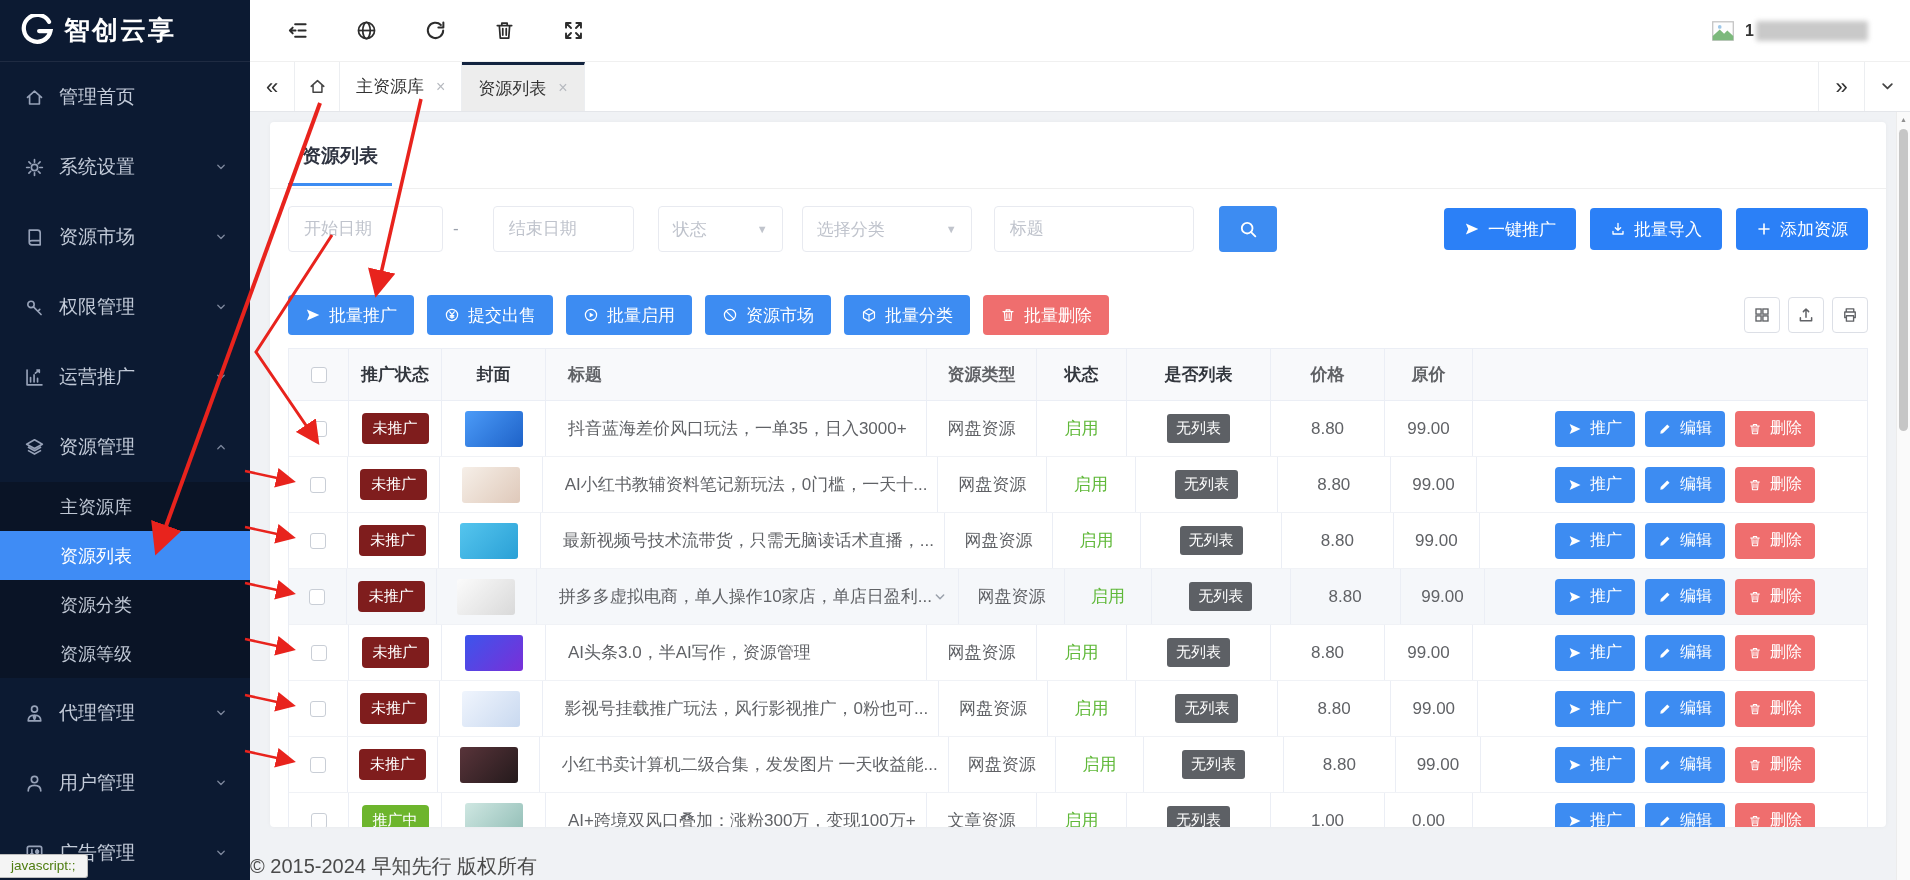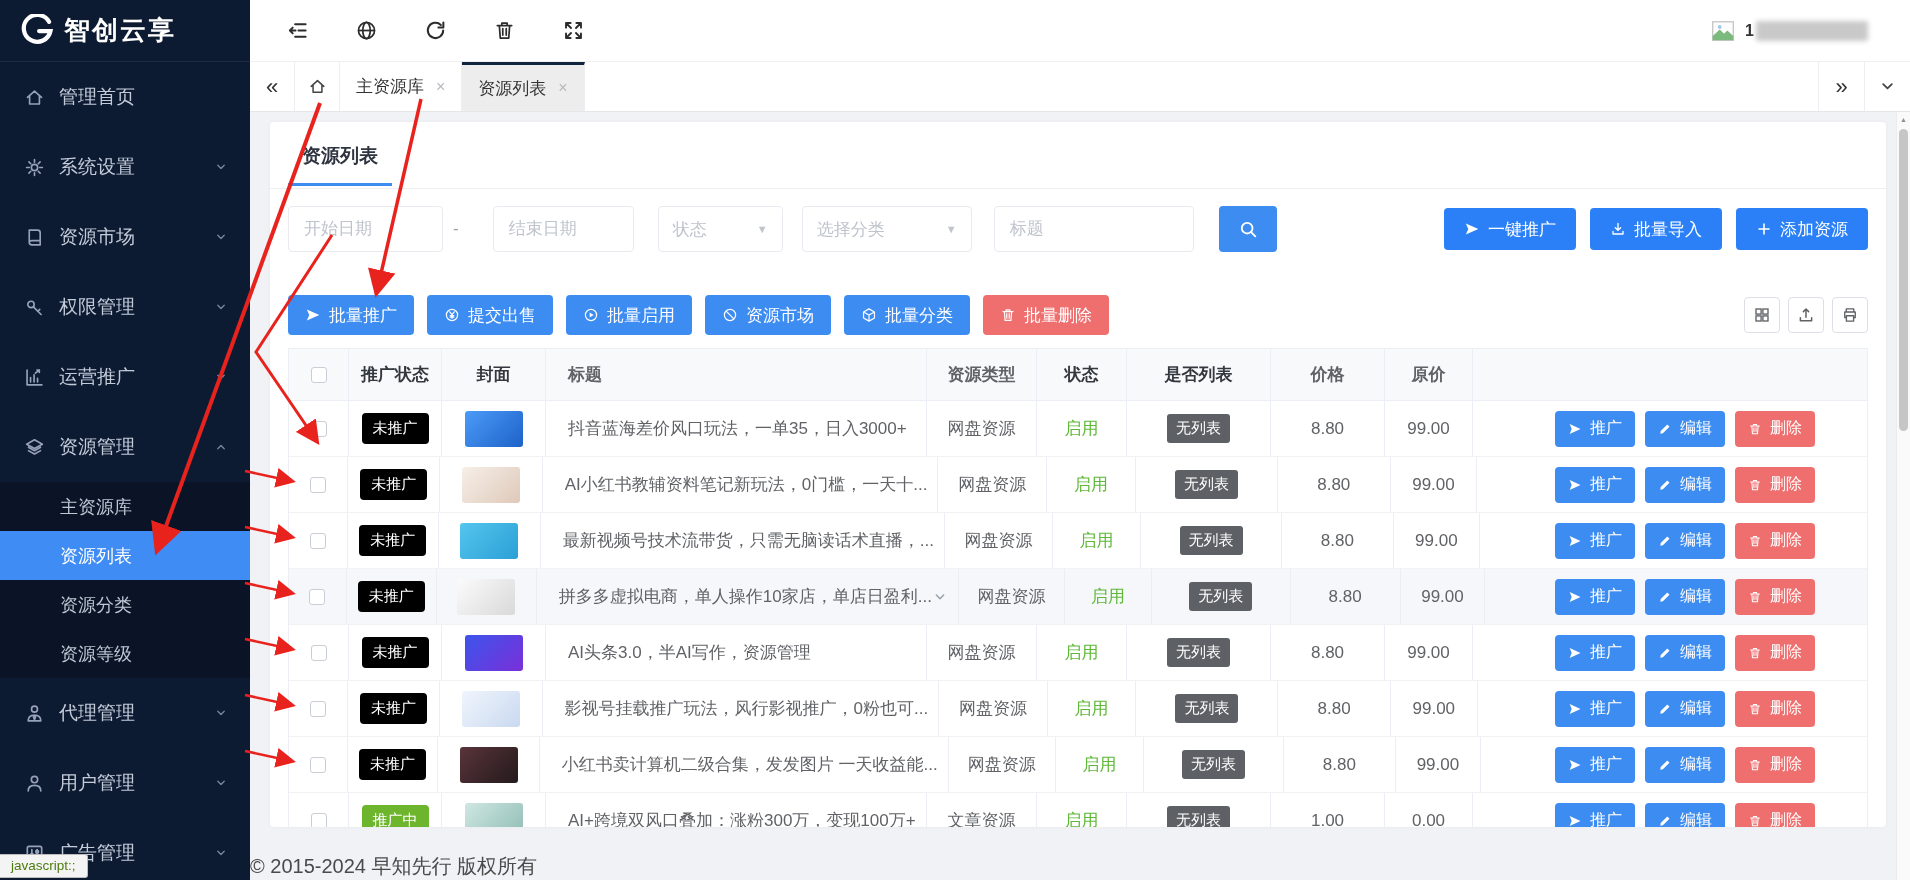--- a/index.html
+++ b/index.html
@@ -83,21 +83,21 @@
   .c-cover { width:104px; }
   .c-title { flex:1; justify-content:flex-start; padding:0 10px 0 22px; color:#606266; }
   .c-type { width:110px; color:#606266; }
   .c-status { width:90px; }
   .c-list { width:144px; }
   .c-price { width:114px; color:#606266; }
   .c-orig { width:88px; color:#606266; }
   .c-act { width:394px; border-right:none; justify-content:flex-end; padding-right:52px; gap:10px; }
   .checkbox { width:16px; height:16px; border:1px solid #c9ced6; border-radius:3px; background:#fff; cursor:pointer; }
   .badge { display:inline-block; padding:6px 11px; border-radius:4px; color:#fff; font-size:15px; }
-  .badge.pending { background:#000000; }
+  .badge.pending { background:#7f1d1d; }
   .badge.promoting { background:#6db52d; }
   .badge-gray { display:inline-block; padding:5px 9px; border-radius:3px; background:#5d6065; color:#fff; font-size:15px; }
   .status-enabled { color:#5fb838; }
   .cover { display:inline-block; width:58px; height:36px; border-radius:3px; }
   .title-text { overflow:hidden; text-overflow:ellipsis; white-space:nowrap; }
   .expander { margin-left:auto; color:#9aa0ab; cursor:pointer; display:inline-flex; }
   .expander .ic { width:16px; height:16px; }
 
   .footer { margin-top:26px; font-size:20px; color:#4a4a4a; }
 

